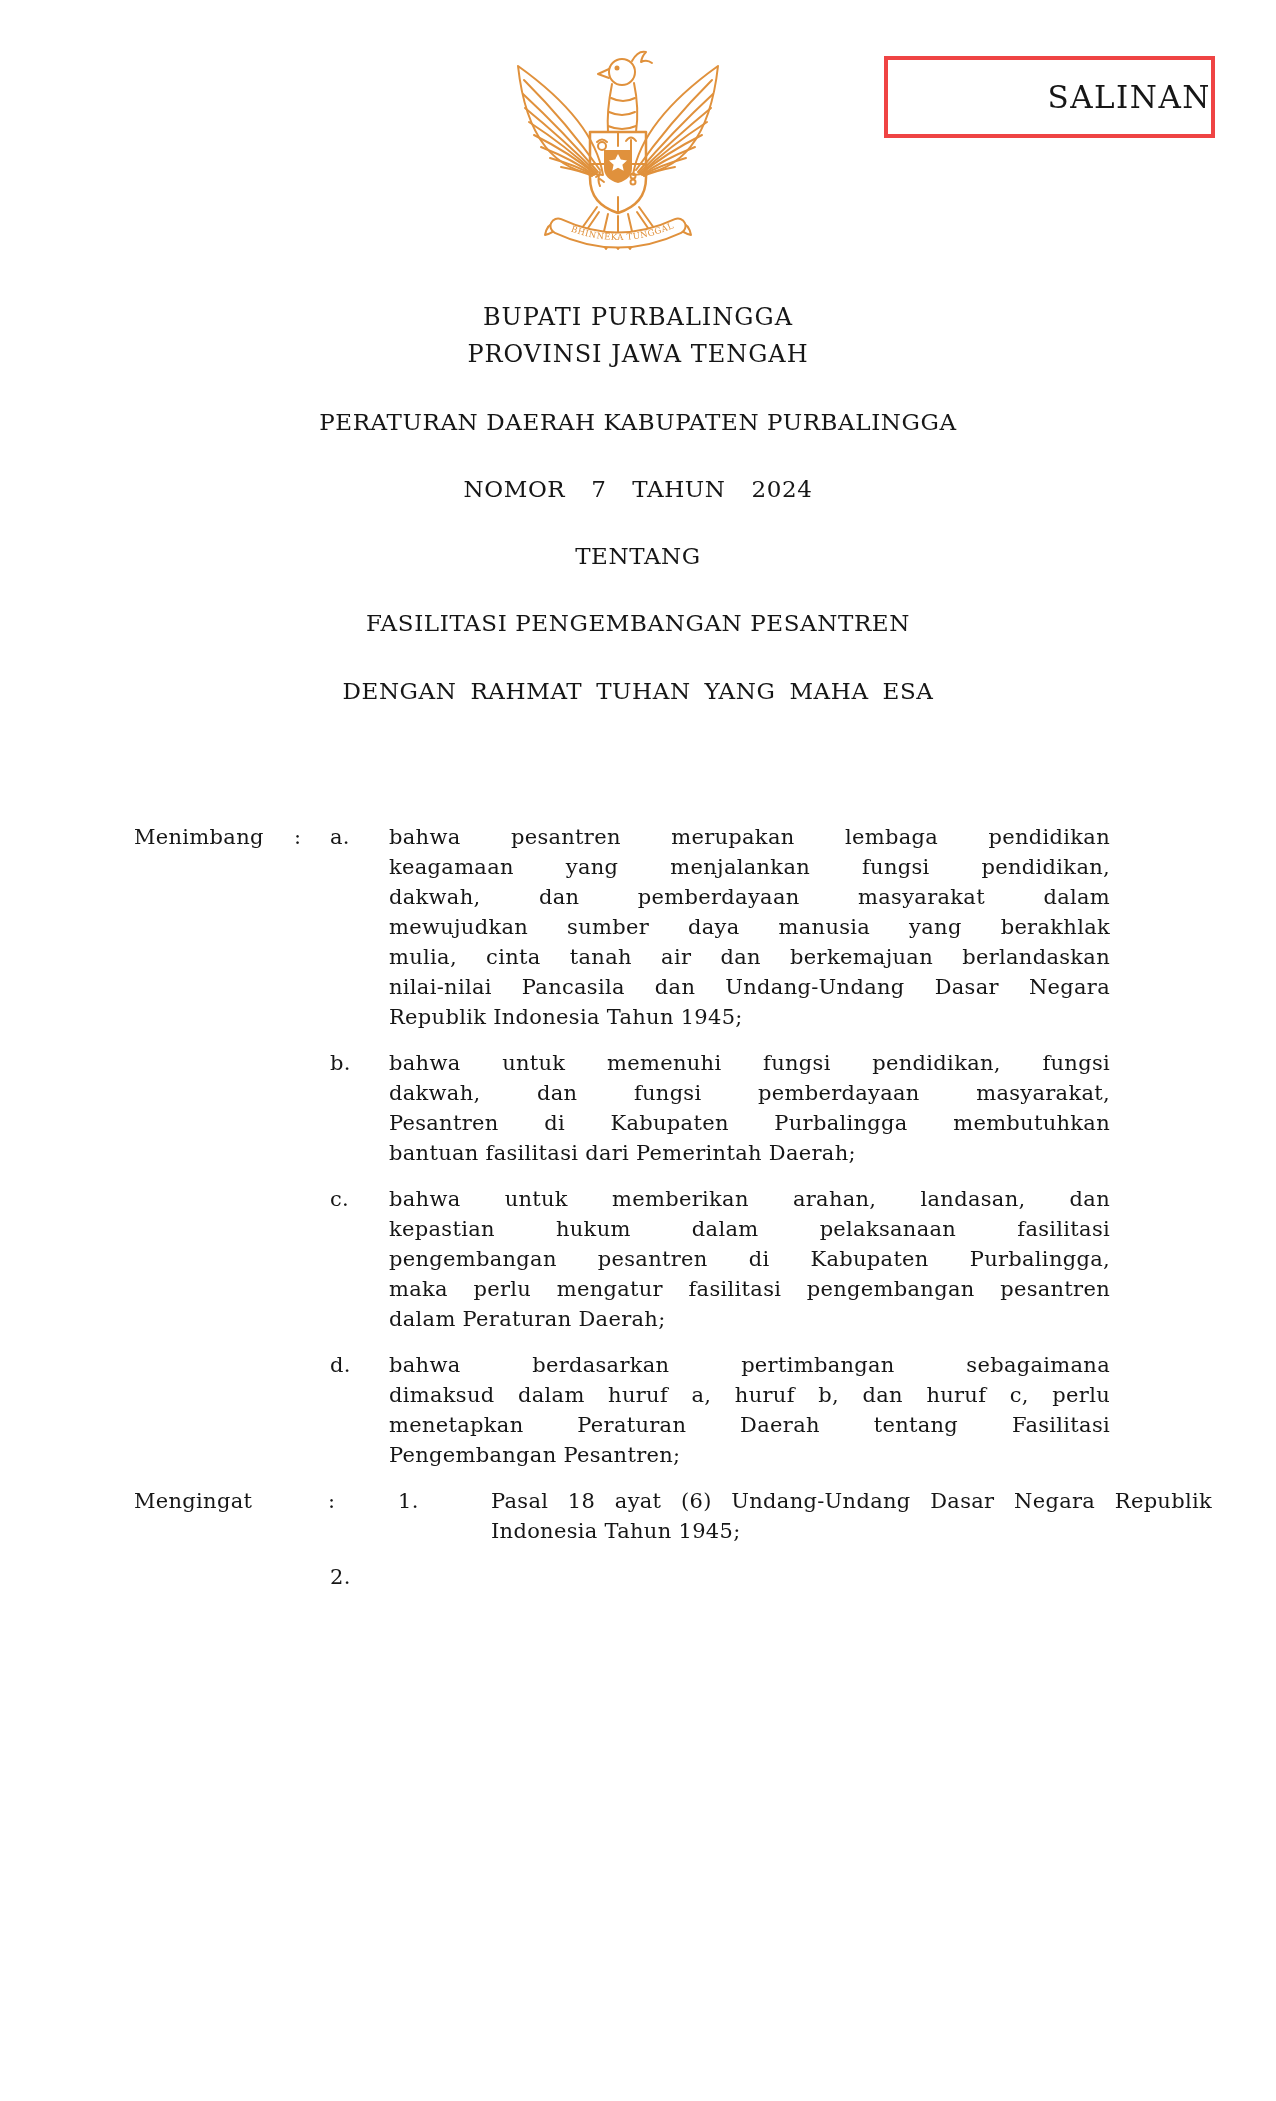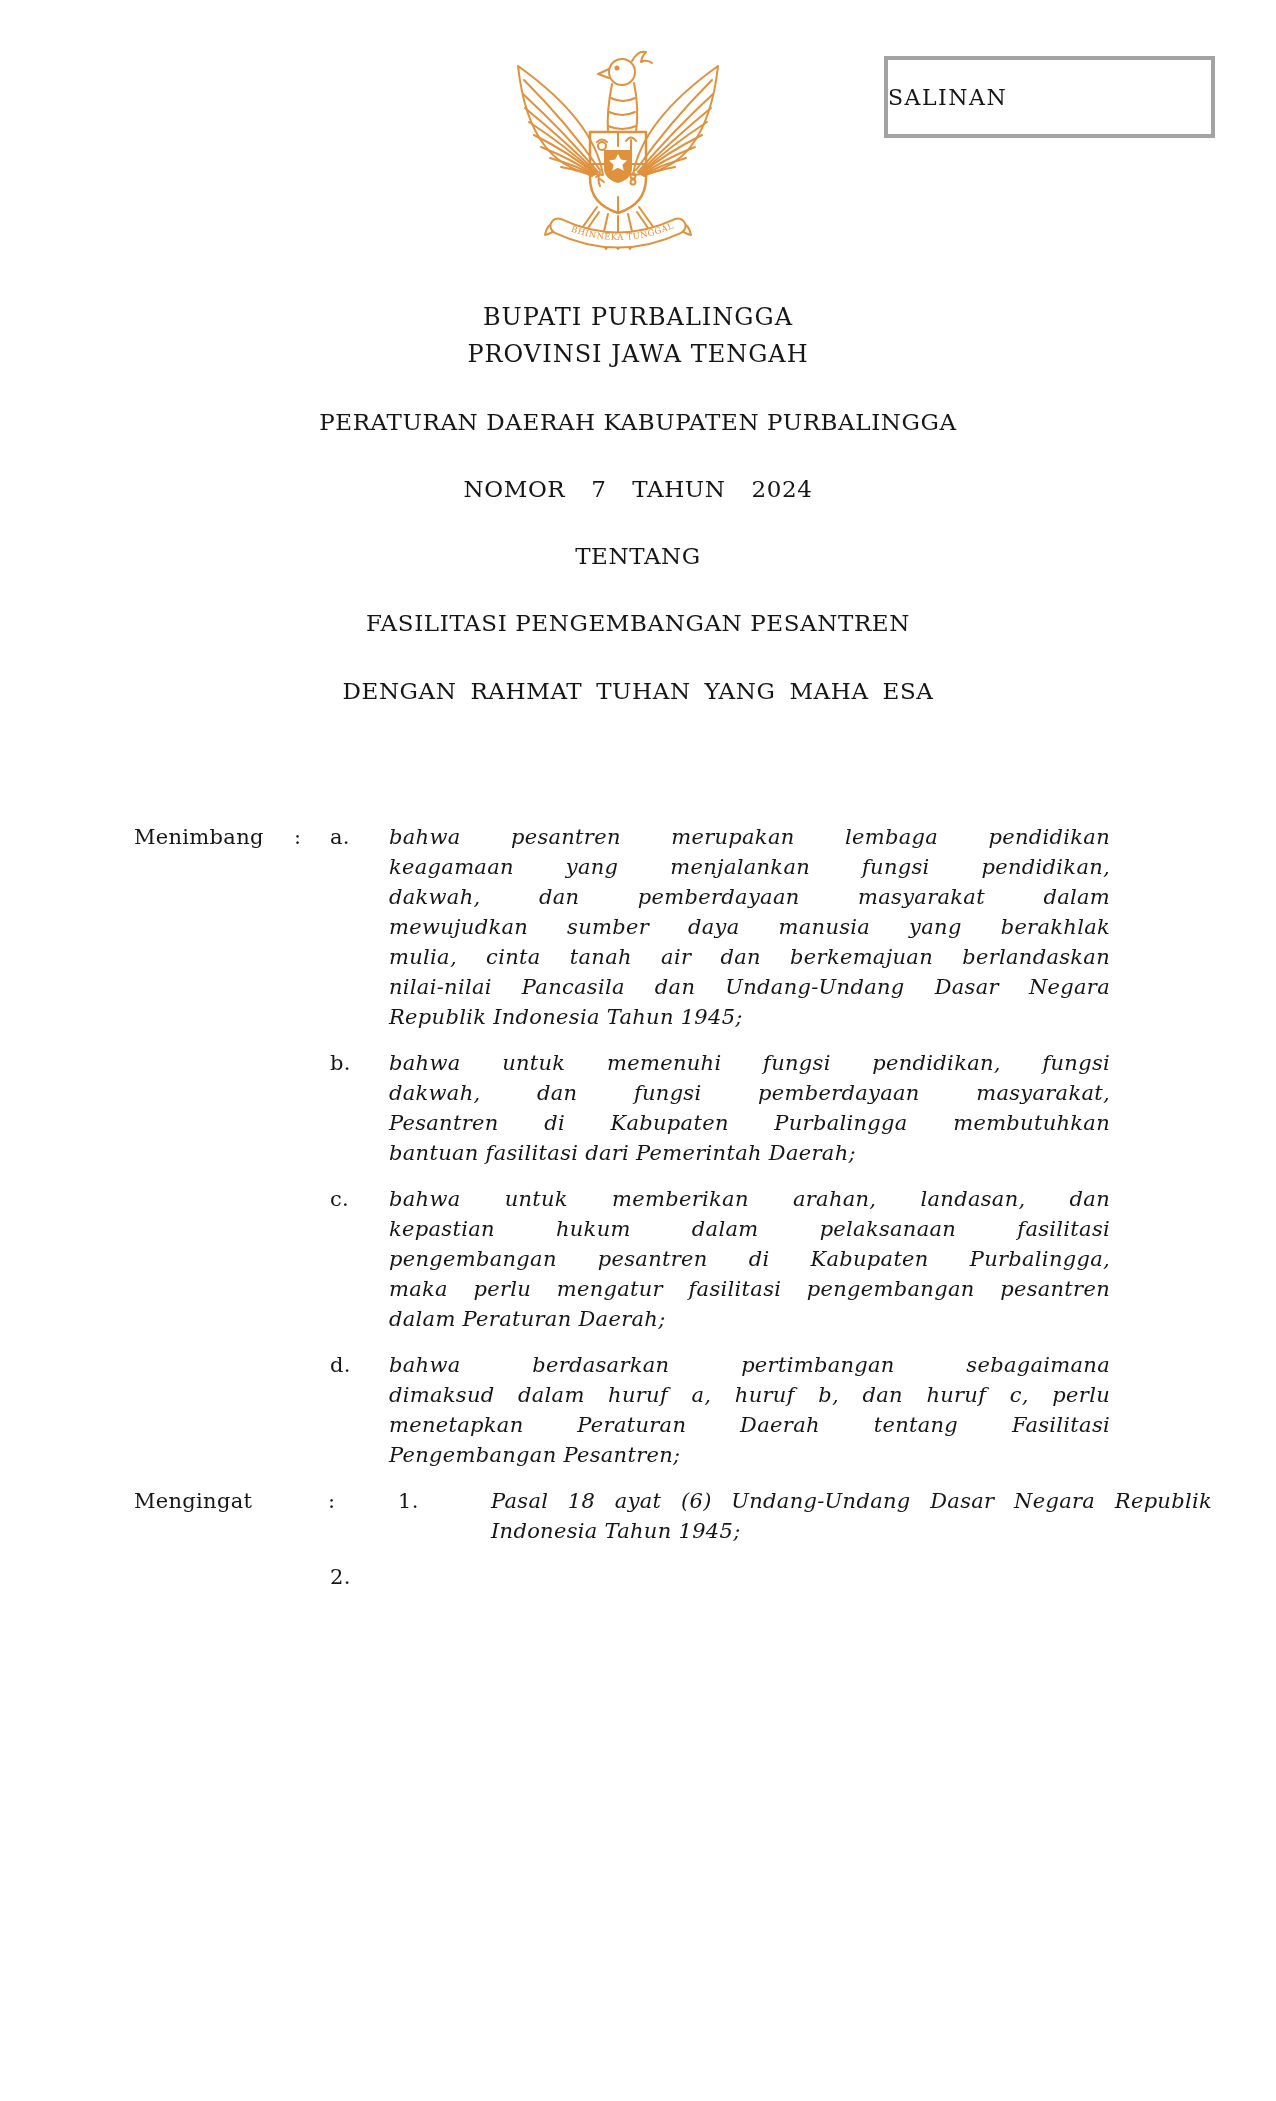--- a/index.html
+++ b/index.html
@@ -7,44 +7,44 @@
     position:relative;
     width:1276px; height:2101px;
     background:#ffffff;
     font-family:"DejaVu Serif", serif;
     color:#161616;
     overflow:hidden;
   }
   .stamp {
     position:absolute; left:884px; top:56px;
     width:323px; height:74px;
-    border:4px solid #a3a3a3;
-    display:flex; align-items:center; justify-content:flex-start;
-    font-size:22px; letter-spacing:1.5px;
+    border:4px solid #ef4444;
+    display:flex; align-items:center; justify-content:flex-end;
+    font-size:31px; letter-spacing:1.5px;
   }
   .emblem { position:absolute; left:500px; top:42px; }
   .heading {
     position:absolute; left:150px; width:976px;
     text-align:center; font-size:23px; letter-spacing:0.6px;
     white-space:nowrap;
   }
   .h-big   { font-size:24px; letter-spacing:1px; }
   .h-nomor { word-spacing:18px; }
   .h-dengan{ word-spacing:6px; }
   .body-block {
     position:absolute; left:134px; top:822px; width:976px;
     font-size:21px; line-height:30px; letter-spacing:0.3px;
   }
   .row { display:flex; margin-bottom:16px; }
   .row.sec-gap { margin-top:10px;gap:34px; }
   .cell-label  { width:160px; flex:none; }
   .cell-colon  { width:36px;  flex:none; }
   .cell-marker { width:59px;  flex:none; }
   .cell-text   { width:721px; flex:none; }
-  .jline { text-align:justify; text-align-last:justify;font-style:italic; }
+  .jline { text-align:justify; text-align-last:justify; }
   .jline.last { text-align-last:left; }
 </style>
 </head>
 <body>
 
 <div class="page">
 
   <svg class="emblem" width="230" height="225" viewBox="0 0 230 225" xmlns="http://www.w3.org/2000/svg">
     <g fill="none" stroke="#E0913C" stroke-width="2" stroke-linecap="round" stroke-linejoin="round">
       <g id="lw">

